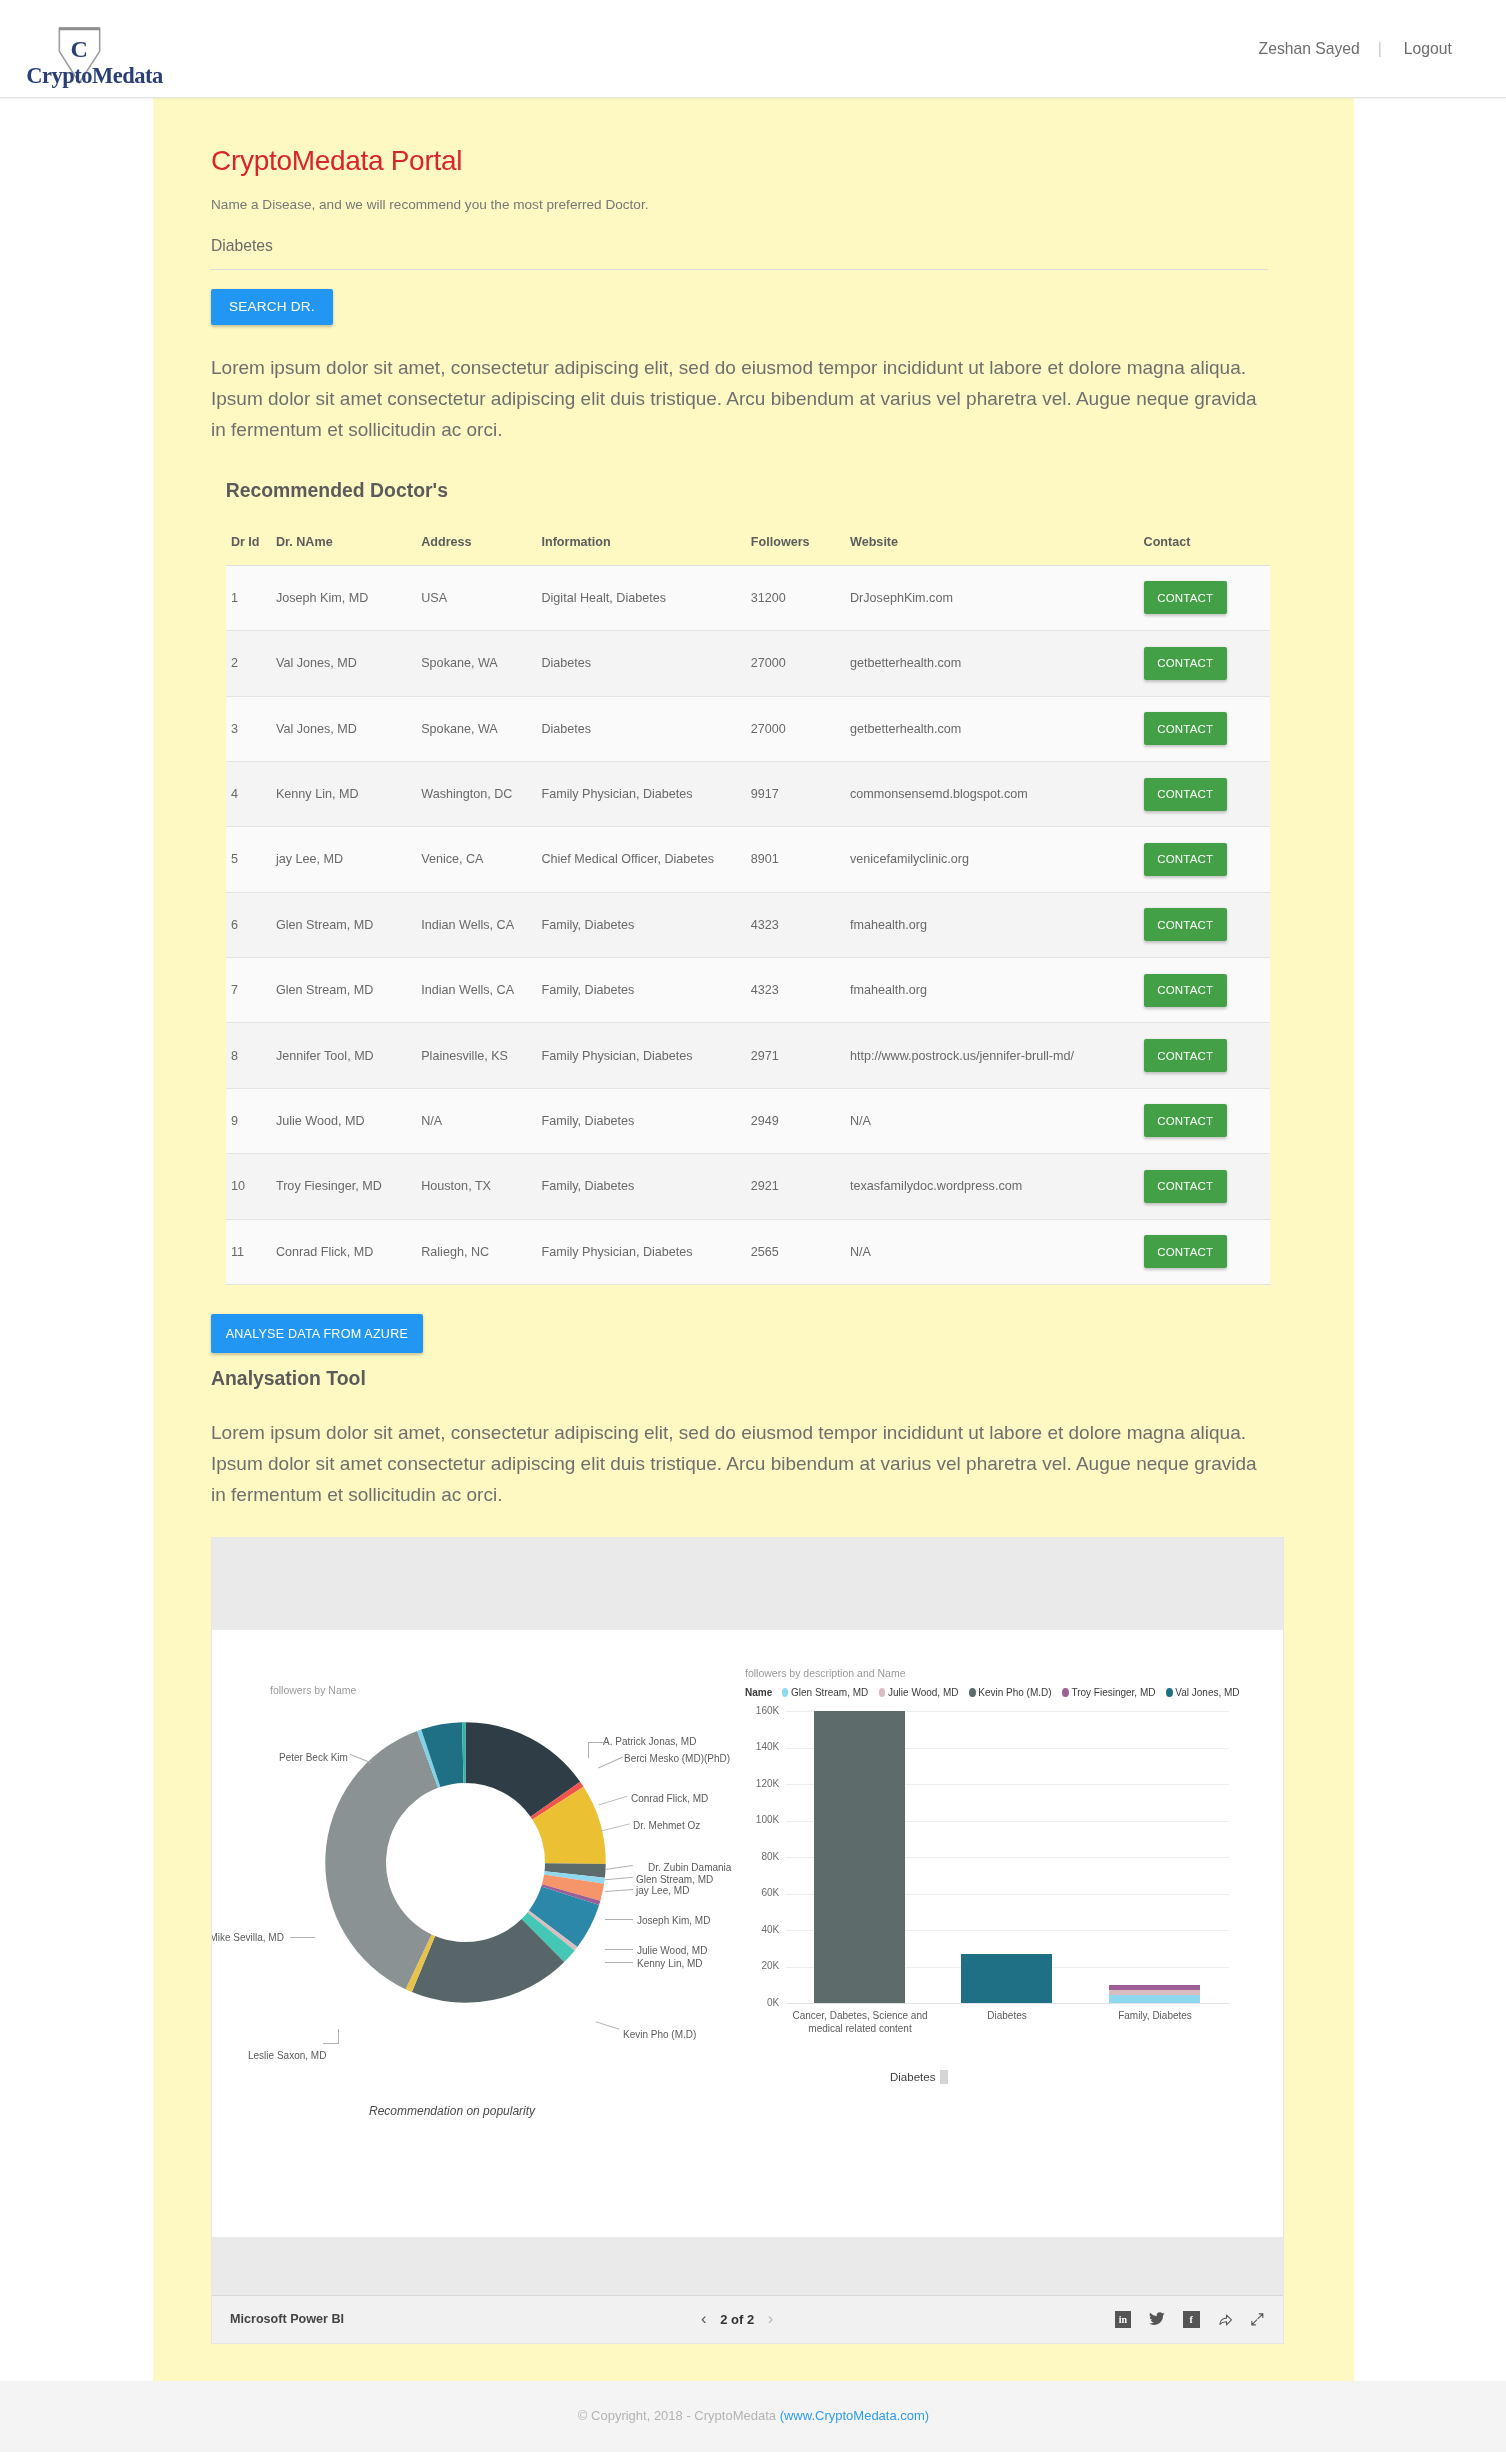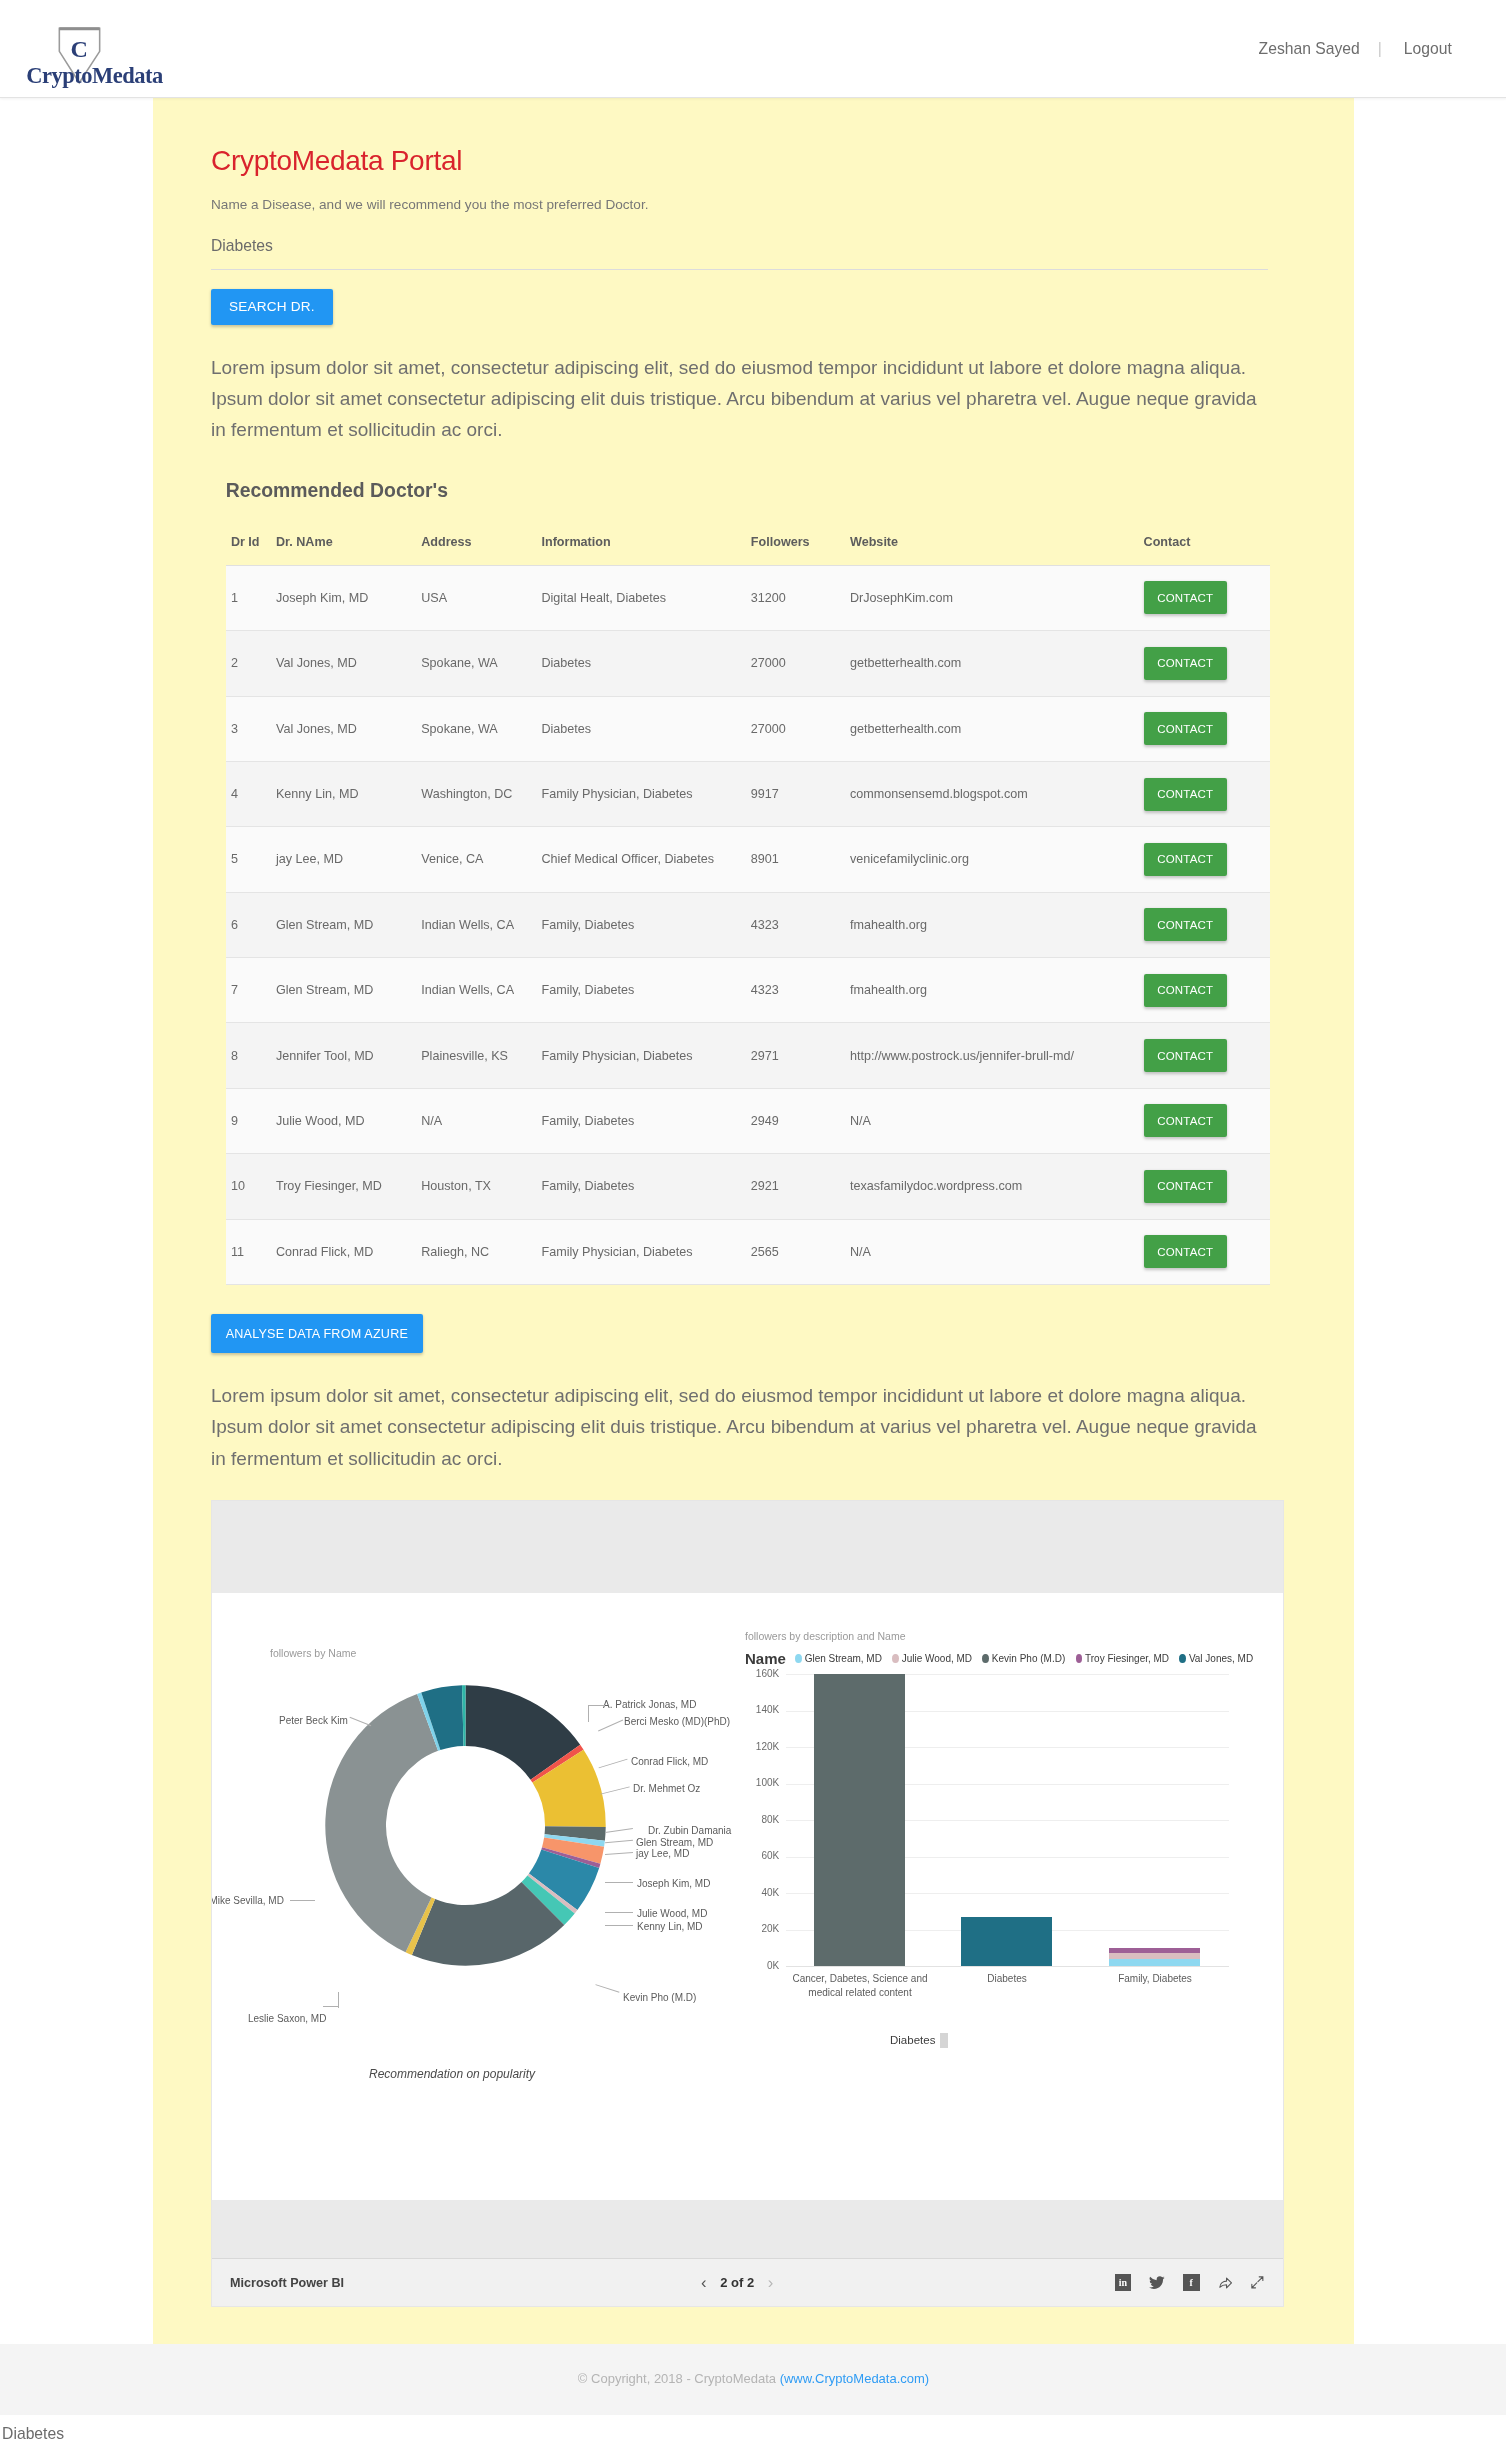--- a/index.html
+++ b/index.html
@@ -195,21 +195,21 @@
     position:absolute;
     font-size: 12px;
     color: #4a4a4a;
   }
   .legend-row {
     position: absolute;
     display:flex; align-items:center;
     font-size: 10px; color:#3b3b3b;
     gap: 3.1px;
   }
-  .legend-label-name { font-weight:700; margin-right: 6.3px; font-size:15px;}
+  .legend-label-name { font-weight:700; margin-right: 6.3px; font-size:10px;}
   .legend-item { display:flex; align-items:center; gap:2.6px; margin-right: 7.3px; white-space:nowrap; }
   .legend-dot { width: 6.8px; height: 9px; border-radius: 50%; display:inline-block; }
 
   .donut-labels span {
     position: absolute;
     font-size: 10px;
     color: #5b5b5b;
     white-space: nowrap;
   }
   .leader { position:absolute; background:#b0b0b0; height:0.5px; }
@@ -404,20 +404,21 @@
               <td class="col-con contact-cell"><button class="btn btn-green">CONTACT</button></td>
             </tr>
           </tbody>
       </table>
     </div>
 
     <div class="btn-row" style="margin-top:29px; padding-right:48px;">
       <button class="btn btn-blue btn-azure">ANALYSE DATA FROM AZURE</button>
     </div>
 
+    <h2 class="section-title analys">Analysation Tool</h2>
     <p class="lorem" style="margin-bottom:0;">Lorem ipsum dolor sit amet, consectetur adipiscing elit, sed do eiusmod tempor incididunt ut labore et dolore magna aliqua. Ipsum dolor sit amet consectetur adipiscing elit duis tristique. Arcu bibendum at varius vel pharetra vel. Augue neque gravida in fermentum et sollicitudin ac orci.</p>
 
     <div class="pbi">
       <div class="pbi-top-band"></div>
 
       <div class="pbi-canvas">
 
         <div class="chart-title" style="left:58px; top:54px;">followers by Name</div>
 
         <svg id="donut-svg" width="293" height="293" style="position:absolute; left:107px; top:86px;" viewBox="0 0 560 560">

